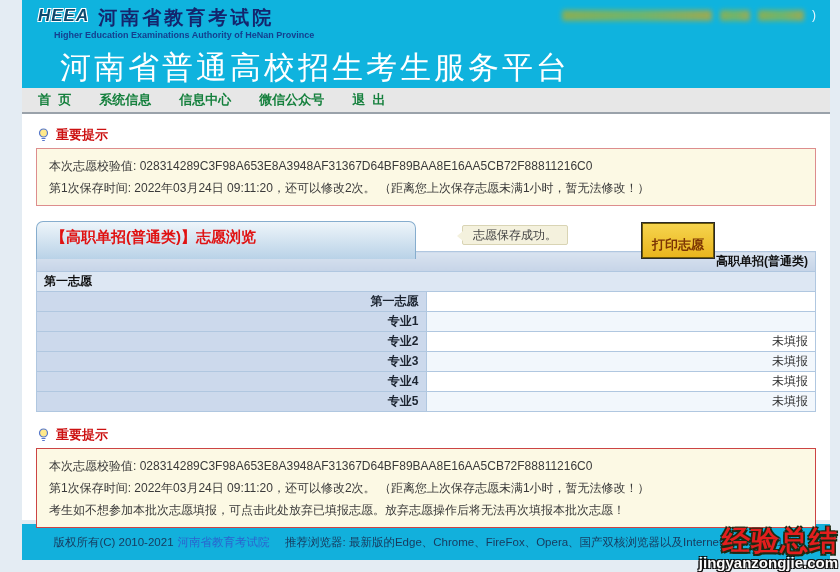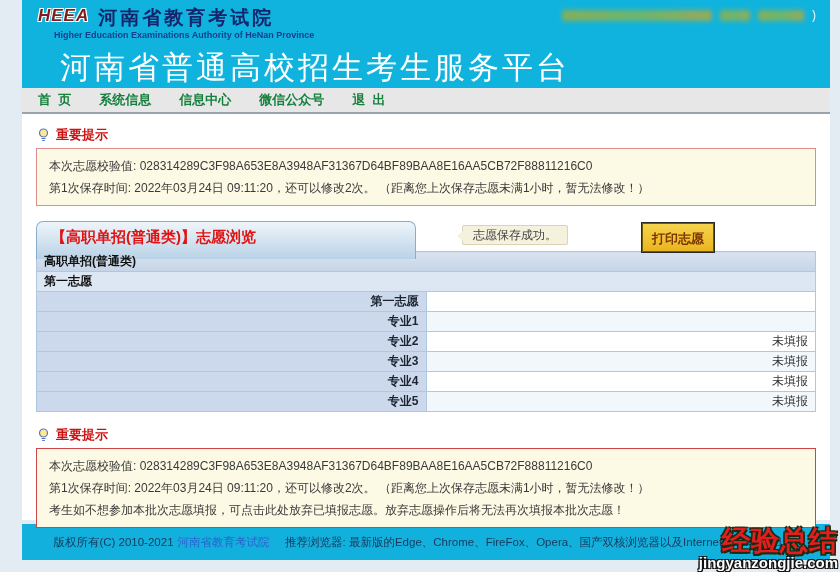--- a/index.html
+++ b/index.html
@@ -4,21 +4,21 @@
 <style>
   * { margin:0; padding:0; box-sizing:border-box; }
   html,body { width:840px; height:572px; overflow:hidden;
     font-family:"Liberation Sans","DejaVu Sans",sans-serif;
     background:#e4ecf3; }
   .page { position:absolute; left:22px; top:0; width:808px; height:558px; }
 
   
   .header { position:relative; background:#0fb3de; height:88px; }
   .logo-row { display:flex; align-items:flex-start; padding:5px 0 0 14px; }
-  .logo-mark { font-weight:900; font-style:italic; font-size:17px; color:#7f1d1d;
+  .logo-mark { font-weight:900; font-style:italic; font-size:17px; color:#0c4a6e;
     letter-spacing:1px; padding:0 2px; margin-top:1px;
     text-shadow:-1px -1px 0 #fff,1px -1px 0 #fff,-1px 1px 0 #fff,1px 1px 0 #fff; }
   .org-cn { font-size:19px; font-weight:bold; color:#14256d; margin-left:7px; letter-spacing:3px; }
   .org-en { font-size:9px; color:#143f8f; font-weight:bold; padding-left:32px; margin-top:-1px; }
   .banner-title { font-size:31px; font-weight:normal; color:#ffffff; letter-spacing:3px;
     padding:7px 0 0 38px; }
   .user-area { position:absolute; top:8px; right:14px; display:flex; align-items:center; gap:8px; }
   .blur-chip { height:11px; border-radius:2px; filter:blur(2.5px);
     background:linear-gradient(90deg,#9fae3e,#7fb65a,#b3a93c); opacity:.85; }
   .bc1 { width:150px; } .bc2 { width:30px; } .bc3 { width:46px; }
@@ -46,26 +46,26 @@
   .tab { width:380px; height:38px; line-height:29px; padding-left:14px;
     background:linear-gradient(#eef5fa,#b9d2e7); border:1px solid #86adce; border-bottom:none;
     border-radius:7px 7px 0 0; color:#e01212; font-weight:bold; font-size:15px; cursor:pointer; }
   .toast { margin:4px 0 0 46px; position:relative; background:#f4f1dd; border:1px solid #d9d4b4;
     font-size:12px; color:#444; padding:2px 10px; border-radius:2px; height:20px; line-height:15px; }
   .toast:before { content:""; position:absolute; left:-6px; top:5px; width:0; height:0;
     border-top:5px solid transparent; border-bottom:5px solid transparent;
     border-right:6px solid #f4f1dd; }
   .print-btn { margin:2px 0 0 74px; background:linear-gradient(#f6d44e,#e9b51e);
     border:1px solid #6e5a07; outline:1px solid #2a2a2a; font-size:13px; font-weight:bold;
-    color:#7c3504; padding:6px 9px 3px; cursor:pointer;
+    color:#7c3504; padding:12px 9px 3px; cursor:pointer;
     font-family:Liberation Sans, sans-serif; }
 
   table.wish { width:100%; border-collapse:collapse; font-size:12px; table-layout:fixed; }
   table.wish td { border:1px solid #b0c7e0; height:15px; padding:1px 7px; }
-  td.group { background:linear-gradient(#d9e3f0,#c6d4e7); font-weight:bold; color:#101010; }
+  td.group { background:linear-gradient(#d9e3f0,#c6d4e7); font-weight:bold; color:#101010;text-align:right; }
   td.subgroup { background:#dde7f3; font-weight:bold; color:#101010; padding-left:28px; }
   td.lbl { width:198px; background:#ccd9ec; text-align:right; font-weight:bold; color:#1c2430; }
   td.val { background:#ffffff; color:#333;text-align:right; }
   tr.alt td.val { background:#f2f7fc; }
 
   
   .footer { margin-top:4px; height:36px; background:#12b0dc; display:flex;
     align-items:center; justify-content:center; font-size:11.5px; color:#173a5e; }
   .footer a { color:#2b63cf; text-decoration:none; margin:0 4px; cursor:pointer; }
 

